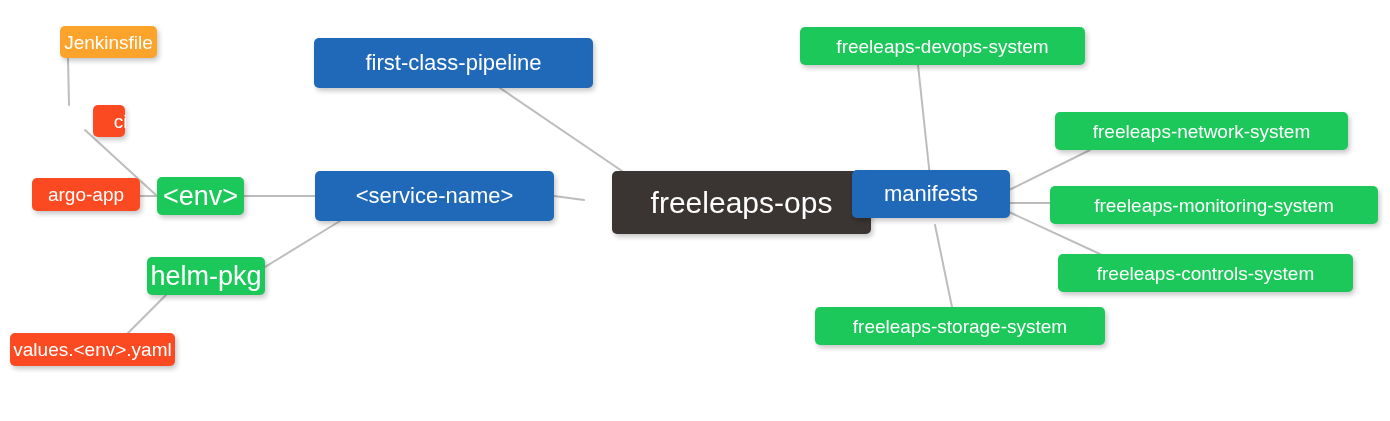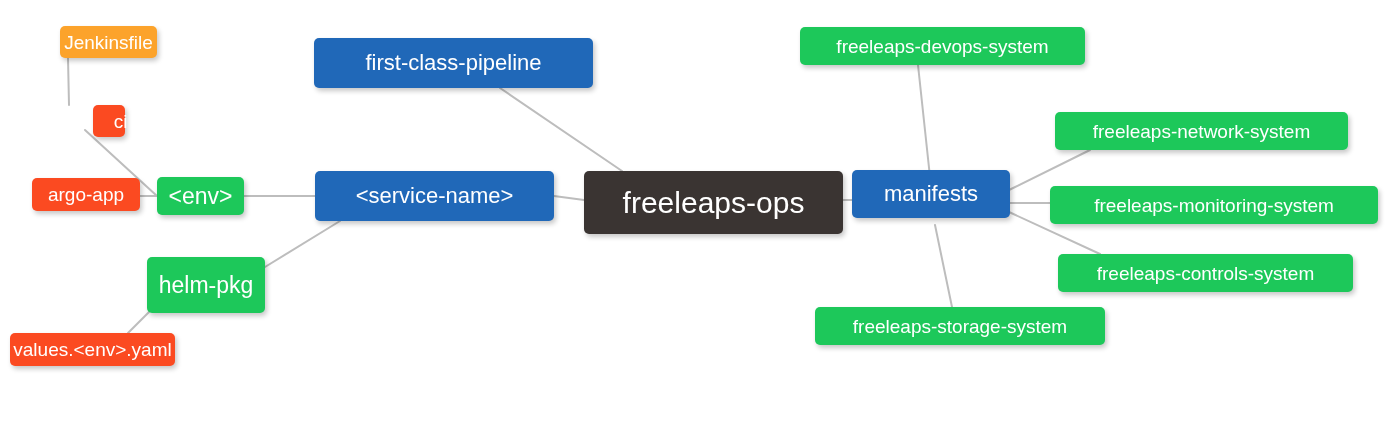--- a/index.html
+++ b/index.html
@@ -31,23 +31,23 @@
     display: flex;
     align-items: center;
     justify-content: center;
     border-radius: 5px;
     color: #ffffff;
     white-space: nowrap;
     box-shadow: 2px 3px 5px rgba(0,0,0,0.22);
     line-height: 1;
     letter-spacing: 0px;
   }
-  .node.sz-root   { font-size: 30px; }
+  .node.sz-root   { font-size: 30px; margin-left: 28px; }
   .node.sz-large  { font-size: 22px; }
-  .node.sz-mid    { font-size: 23px; }
+  .node.sz-mid    { font-size: 27px; }
   .node.sz-small  { font-size: 19px; }
   .node.sz-tiny   { font-size: 19px; margin-left: 40px; }
 </style>
 </head>
 <body>
 
 <div id="canvas">
   <svg id="edges" viewBox="0 0 1390 421">
       <line x1="68" y1="58" x2="69" y2="105" stroke="#bdbdbd" stroke-width="2" stroke-linecap="round"></line>
       <line x1="85" y1="130" x2="157" y2="196" stroke="#bdbdbd" stroke-width="2" stroke-linecap="round"></line>
@@ -63,21 +63,21 @@
       <line x1="1009" y1="203" x2="1050" y2="203" stroke="#bdbdbd" stroke-width="2" stroke-linecap="round"></line>
       <line x1="1009" y1="212" x2="1100" y2="254" stroke="#bdbdbd" stroke-width="2" stroke-linecap="round"></line>
       <line x1="935" y1="225" x2="952" y2="307" stroke="#bdbdbd" stroke-width="2" stroke-linecap="round"></line>
     </svg>
   <div id="node-layer">
       <div class="node sz-root" style="left: 584px; top: 171px; width: 259px; height: 63px; background: rgb(58, 52, 50);">freeleaps-ops</div>
       <div class="node sz-large" style="left: 315px; top: 171px; width: 239px; height: 50px; background: rgb(32, 104, 184);">&lt;service-name&gt;</div>
       <div class="node sz-large" style="left: 314px; top: 38px; width: 279px; height: 50px; background: rgb(32, 104, 184);">first-class-pipeline</div>
       <div class="node sz-large" style="left: 852px; top: 170px; width: 158px; height: 48px; background: rgb(32, 104, 184);">manifests</div>
       <div class="node sz-mid" style="left: 157px; top: 177px; width: 87px; height: 38px; background: rgb(29, 200, 90);">&lt;env&gt;</div>
-      <div class="node sz-mid" style="left: 147px; top: 257px; width: 118px; height: 56px; background: rgb(29, 200, 90);">helm-pkg</div>
+      <div class="node sz-mid" style="left: 147px; top: 257px; width: 118px; height: 38px; background: rgb(29, 200, 90);">helm-pkg</div>
       <div class="node sz-small" style="left: 800px; top: 27px; width: 285px; height: 38px; background: rgb(29, 200, 90);">freeleaps-devops-system</div>
       <div class="node sz-small" style="left: 1055px; top: 112px; width: 293px; height: 38px; background: rgb(29, 200, 90);">freeleaps-network-system</div>
       <div class="node sz-small" style="left: 1050px; top: 186px; width: 328px; height: 38px; background: rgb(29, 200, 90);">freeleaps-monitoring-system</div>
       <div class="node sz-small" style="left: 1058px; top: 254px; width: 295px; height: 38px; background: rgb(29, 200, 90);">freeleaps-controls-system</div>
       <div class="node sz-small" style="left: 815px; top: 307px; width: 290px; height: 38px; background: rgb(29, 200, 90);">freeleaps-storage-system</div>
       <div class="node sz-tiny" style="left: 20px; top: 26px; width: 97px; height: 32px; background: rgb(252, 163, 43);">Jenkinsfile</div>
       <div class="node sz-tiny" style="left: 53px; top: 105px; width: 32px; height: 32px; background: rgb(251, 74, 33); padding-left: 23px;">ci</div>
       <div class="node sz-small" style="left: 32px; top: 178px; width: 108px; height: 33px; background: rgb(251, 74, 33);">argo-app</div>
       <div class="node sz-small" style="left: 10px; top: 333px; width: 165px; height: 33px; background: rgb(251, 74, 33); text-align: center;">values.&lt;env&gt;.yaml</div>
     </div>

